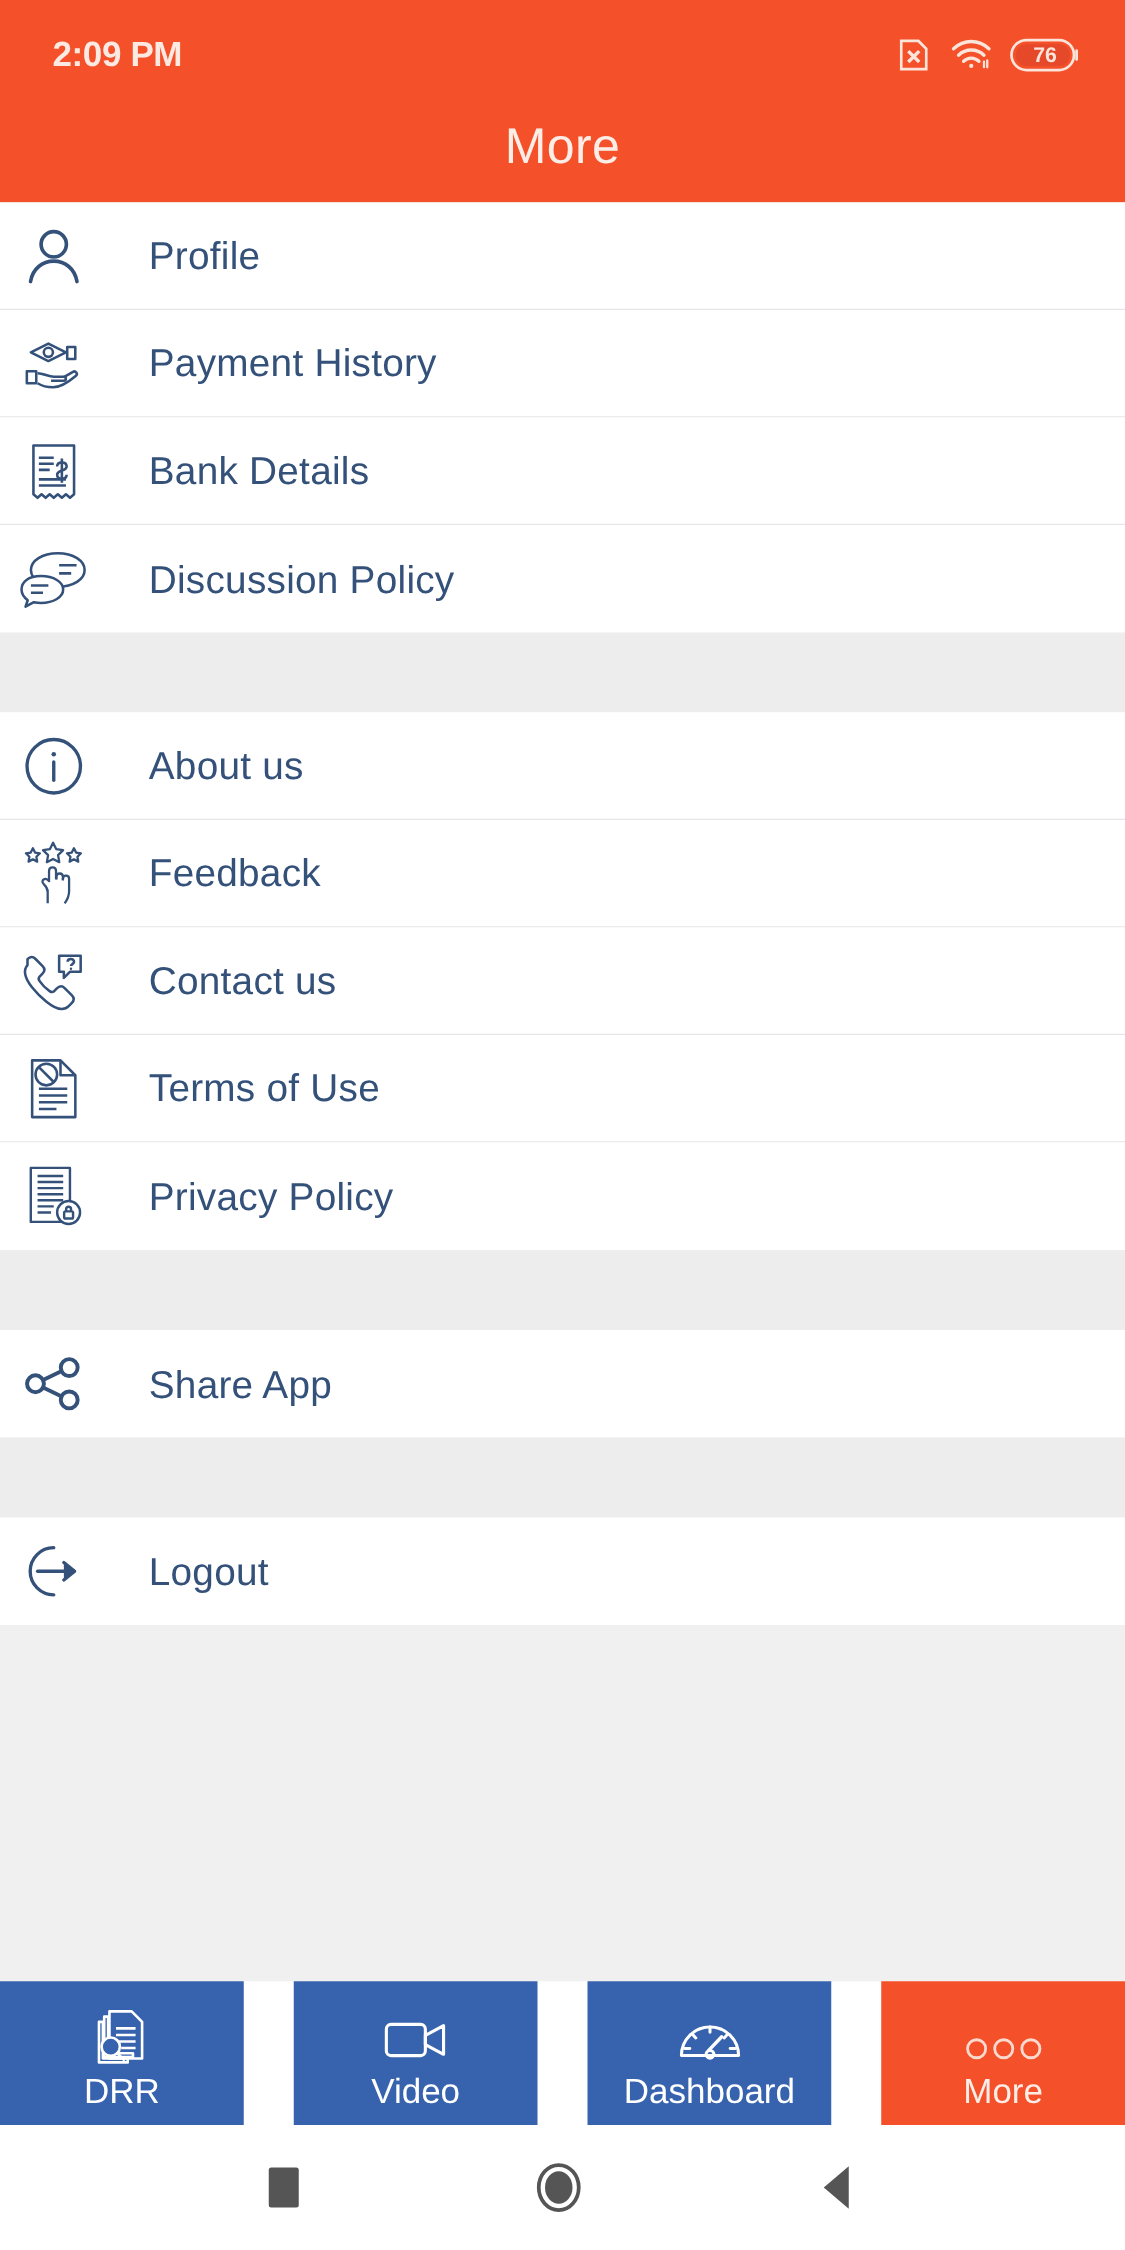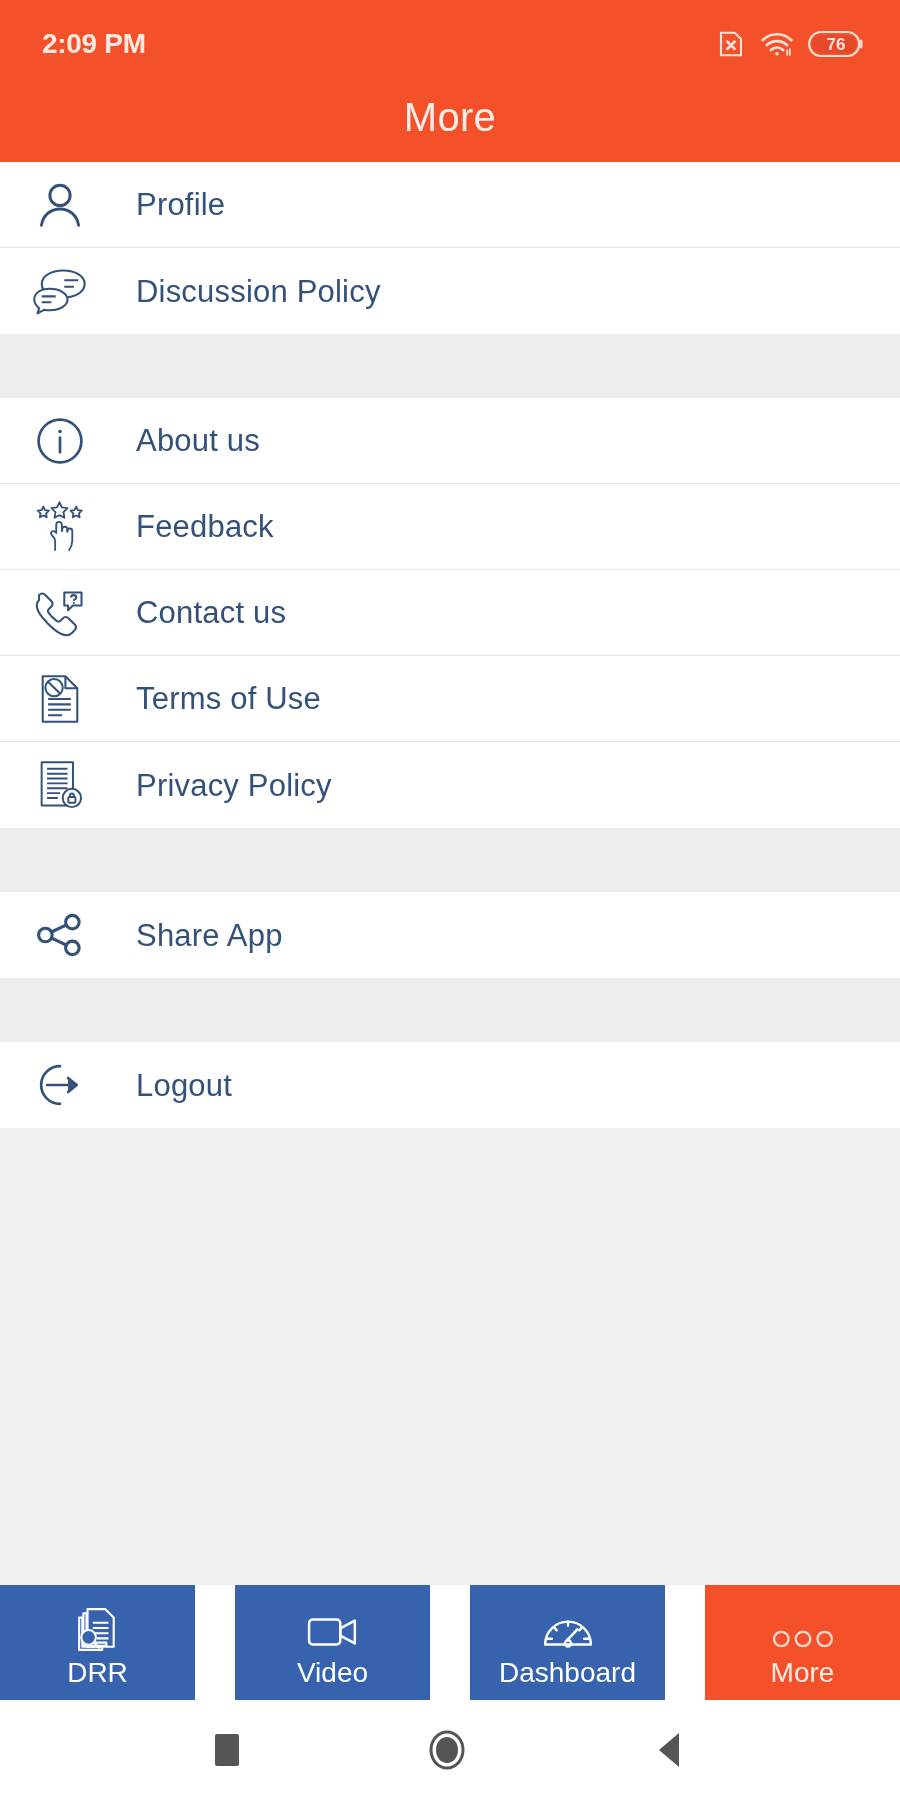--- a/index.html
+++ b/index.html
@@ -36,21 +36,21 @@
   }
   .status-time {
     color: #FCE9E2;
     font-size: 28px;
     font-weight: bold;
     letter-spacing: -0.3px;
     line-height: 1;
   }
   .status-icons {
     display: flex;
-    align-items: center;
+    align-items: flex-start;
     gap: 14px;
   }
   .status-icons svg { display: block; }
   .batt-wrap { position: relative; display: flex; align-items: center; }
   .batt-num {
     position: absolute;
     left: 0; right: 0;
     top: 50%;
     transform: translateY(-50%);
     text-align: center;
@@ -86,21 +86,21 @@
     overflow: hidden;
   }
   .group { background: #ffffff; }
   .row {
     height: 86px;
     display: flex;
     align-items: center;
     background: #ffffff;
     border-bottom: 1px solid #e3e5e8;
     box-sizing: border-box;
-    padding-left: 29px;
+    padding-left: 12px;
   }
   .group .row:last-child { border-bottom: none; }
   .row-icon {
     width: 62px;
     min-width: 62px;
     height: 62px;
     display: flex;
     align-items: center;
     justify-content: center;
   }
@@ -211,22 +211,47 @@
       <div class="row">
         <span class="row-icon">
           <svg width="54" height="54" viewBox="0 0 48 48" fill="none" stroke="#34517A" stroke-width="2.6" stroke-linecap="round">
             <circle cx="24" cy="15.5" r="9"></circle>
             <path d="M7.5 42c1.5-9.2 8.5-14.5 16.5-14.5S39 32.8 40.5 42"></path>
           </svg>
         </span>
         <span class="row-label">Profile</span>
       </div>
 
-
-
+      <div class="row">
+        <span class="row-icon">
+          <svg width="56" height="56" viewBox="0 0 52 52" fill="none" stroke="#34517A" stroke-width="1.9" stroke-linejoin="round">
+            <path d="M9 17.5l13-6.5 13 6.5-13 6.5z"></path>
+            <circle cx="22" cy="17.5" r="3.4"></circle>
+            <path d="M36 13.5h6v9h-6z"></path>
+            <path d="M6 31.5h7v9H6z"></path>
+            <path d="M14 33c4 0 8.2 2.6 12 2.6h7.5c2 0 2 3 0 3H24"></path>
+            <path d="M14 40.5c3.2 2 7 3 11.5 3 5.5 0 11-3.5 17-8.6 1.7-1.5-.3-4-2.2-2.9l-6.8 4"></path>
+          </svg>
+        </span>
+        <span class="row-label">Payment History</span>
+      </div>
+
+
+      <div class="row">
+        <span class="row-icon">
+          <svg width="52" height="52" viewBox="0 0 48 48" fill="none" stroke="#34517A" stroke-width="1.9" stroke-linejoin="round">
+            <path d="M9 5h30v36l-3 2.6-3-2.6-3 2.6-3-2.6-3 2.6-3-2.6-3 2.6-3-2.6-3 2.6-3-2.6z"></path>
+            <path d="M13 14h11M13 18.5h11M13 23h8"></path>
+            <path d="M26.5 20.5c0-1.9 1.5-3 3.5-3s3.5 1.1 3.5 3-1.5 2.3-3.5 3-3.5 1.1-3.5 3 1.5 3 3.5 3 3.5-1.1 3.5-3"></path>
+            <path d="M30 14.5v18"></path>
+            <path d="M13 30h20M13 34.5h20"></path>
+          </svg>
+        </span>
+        <span class="row-label">Bank Details</span>
+      </div>
 
       <div class="row">
         <span class="row-icon">
           <svg width="58" height="52" viewBox="0 0 54 48" fill="none" stroke="#34517A" stroke-width="1.9" stroke-linejoin="round">
             <path d="M30 5c11.6 0 20 5.5 20 12.5S41.6 30 30 30c-2.3 0-4.4-.2-6.4-.6l-7.6 4.1 2-5.7C13.2 25.5 10 21.8 10 17.5 10 10.5 18.4 5 30 5z"></path>
             <path d="M31 14h13M31 20h9"></path>
             <path d="M17.5 22C27 22 34 26.5 34 32s-7 10-16.5 10c-1.9 0-3.6-.2-5.3-.5l-6.2 3.3L7.6 40C5.2 38.1 3 35.3 3 32c0-5.5 5-10 14.5-10z" fill="#ffffff"></path>
             <path d="M10 29h13M10 34.5h9"></path>
           </svg>
         </span>

